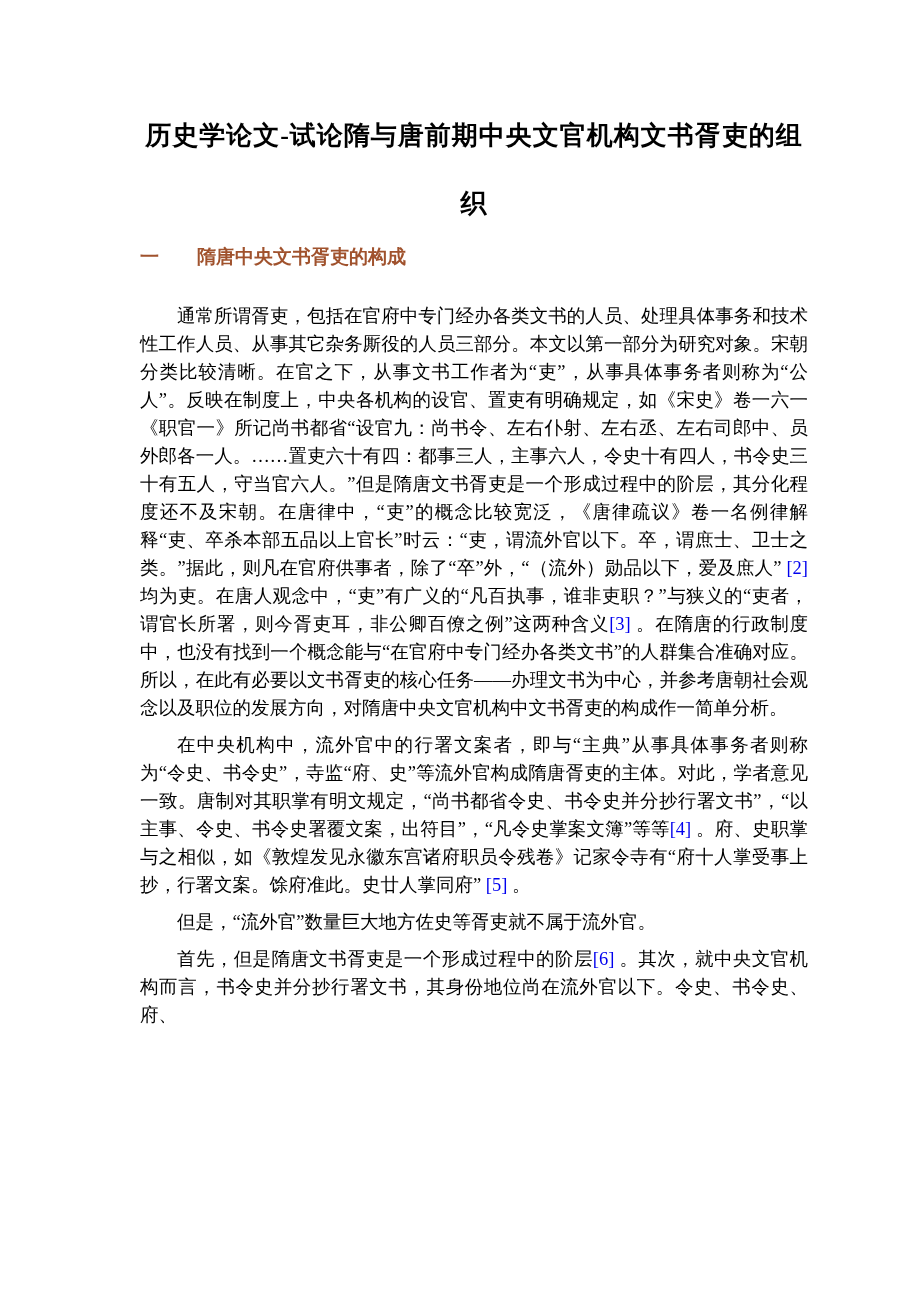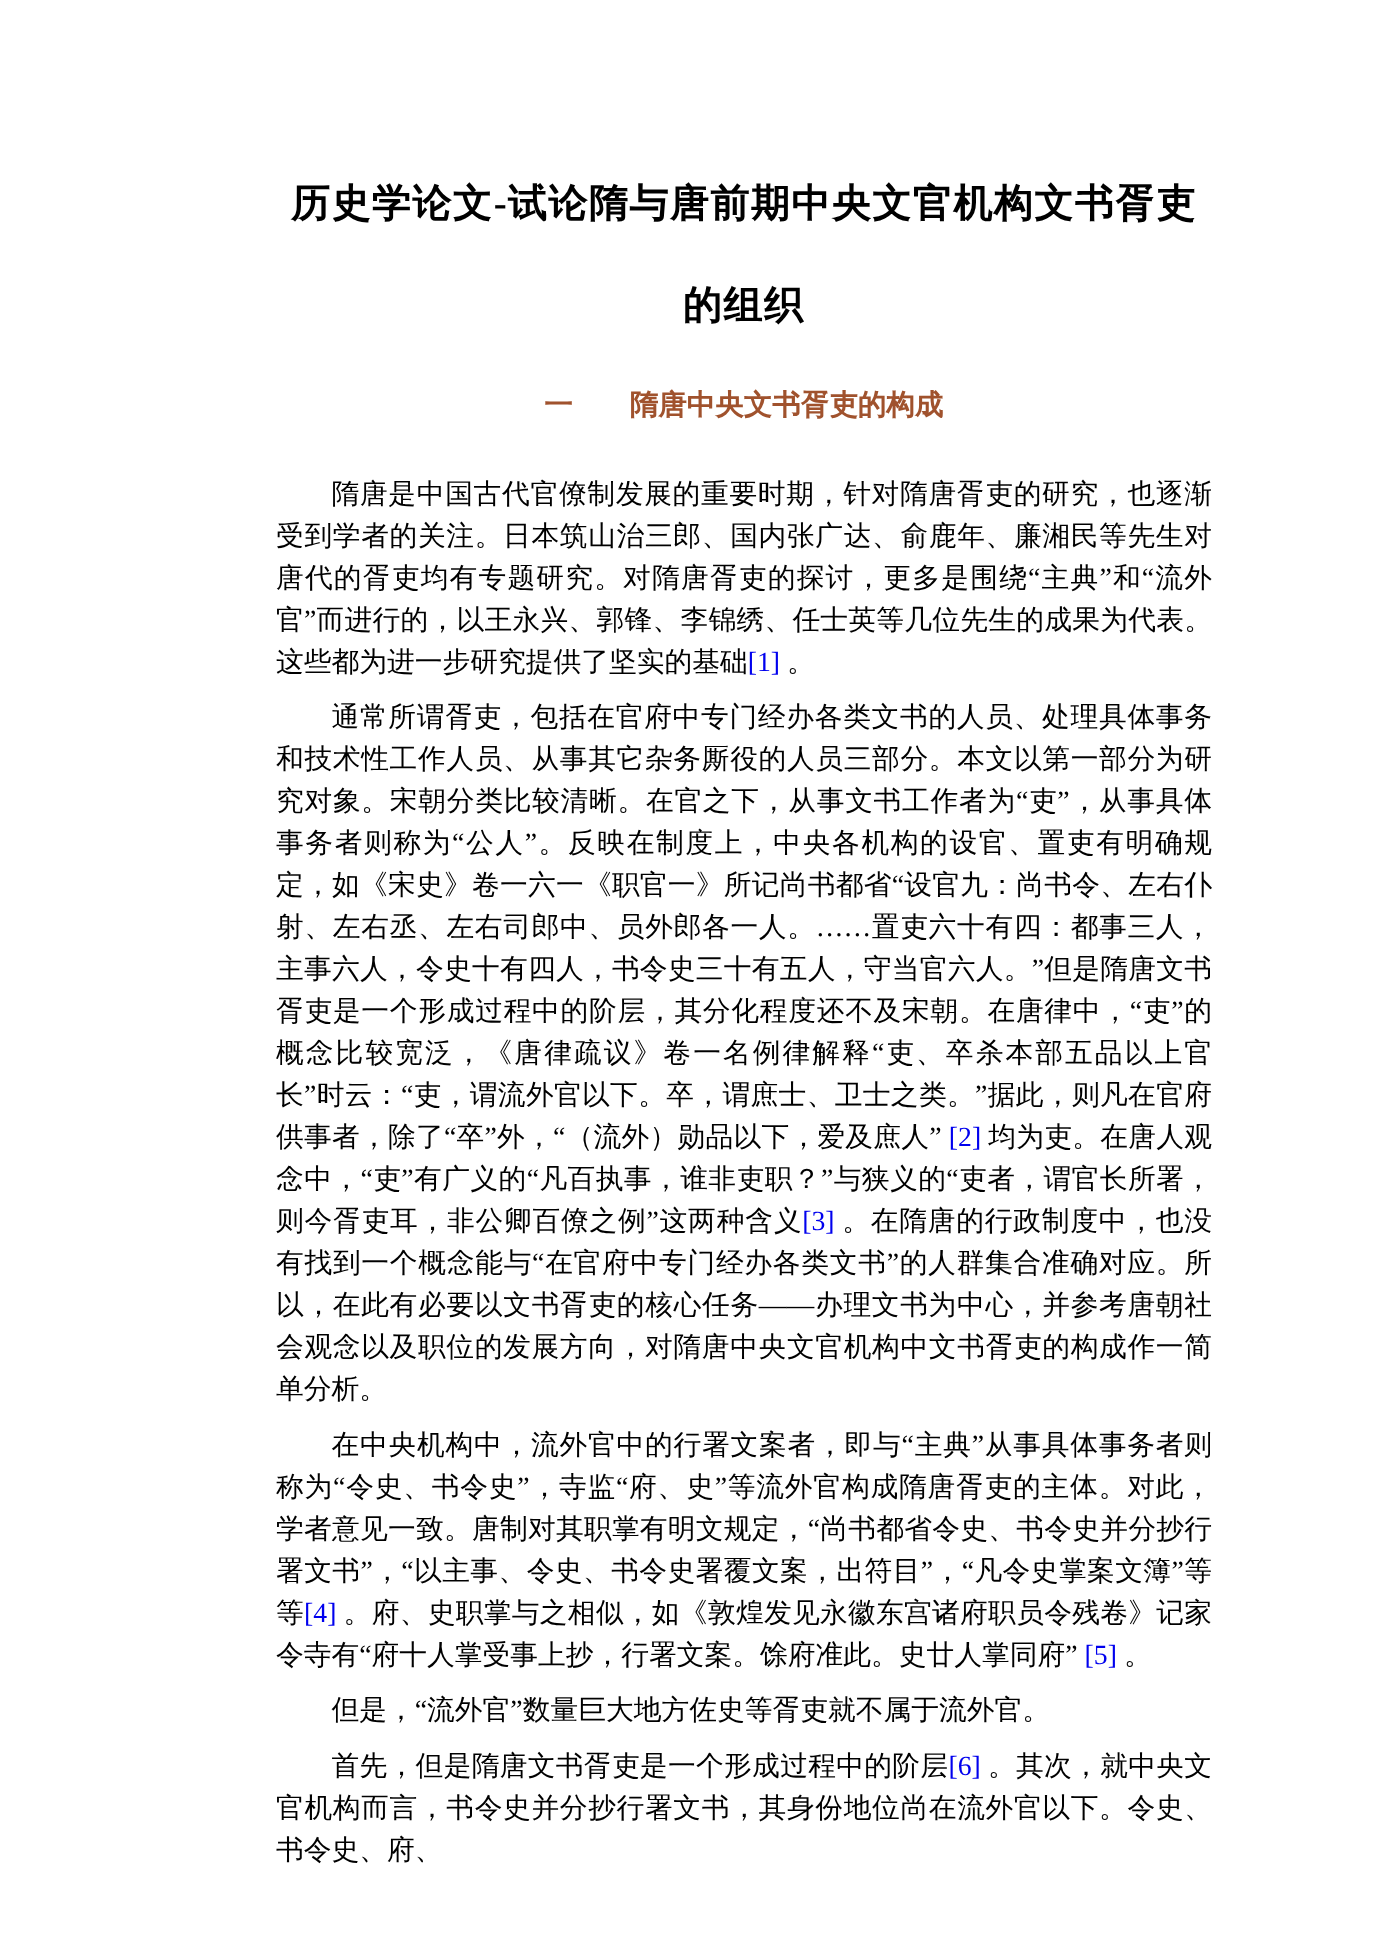--- a/index.html
+++ b/index.html
@@ -9,39 +9,37 @@
   }
   .page {
     position: relative;
     width: 920px;
     height: 1302px;
     background: #ffffff;
     overflow: hidden;
     font-family: "Liberation Serif", "DejaVu Serif", serif;
     color: #000000;
     box-sizing: border-box;
-    padding-left: 44px;
   }
   .content {
     padding: 102px 112px 0 140px; 
   }
   .doc-title {
     text-align: center;
     font-weight: bold;
     font-size: 26px;
     line-height: 68px;
     letter-spacing: 1px;
   }
   .section-heading {
-    text-align: center;
     font-weight: bold;
     font-size: 19px;
     line-height: 26px;
     color: #A0522D;
-    margin-top: 20px;
+    margin-top: 6px;
   }
   .body-text {
     margin-top: 32px;
     font-size: 18.5px;
     line-height: 28px;
     text-align: justify;
     text-justify: inter-character;
   }
   .para {
     margin: 0 0 9px 0;
@@ -59,21 +57,20 @@
   <div class="content">
 
     <div class="doc-title">
       <div>历史学论文-试论隋与唐前期中央文官机构文书胥吏的组织</div>
     </div>
 
     <div class="section-heading">一　　隋唐中央文书胥吏的构成</div>
 
     <div class="body-text">
 
-      <p class="para"><span>隋唐是中国古代官僚制发展的重要时期，针对隋唐胥吏的研究，也逐渐受到学者的关注。日本筑山治三郎、国内张广达、俞鹿年、廉湘民等先生对唐代的胥吏均有专题研究。对隋唐胥吏的探讨，更多是围绕“主典”和“流外官”而进行的，以王永兴、郭锋、李锦绣、任士英等几位先生的成果为代表。这些都为进一步研究提供了坚实的基础</span><span class="ref">[1]</span><span> 。</span></p>
 
       <p class="para"><span>通常所谓胥吏，包括在官府中专门经办各类文书的人员、处理具体事务和技术性工作人员、从事其它杂务厮役的人员三部分。本文以第一部分为研究对象。宋朝分类比较清晰。在官之下，从事文书工作者为“吏”，从事具体事务者则称为“公人”。反映在制度上，中央各机构的设官、置吏有明确规定，如《宋史》卷一六一《职官一》所记尚书都省“设官九：尚书令、左右仆射、左右丞、左右司郎中、员外郎各一人。……置吏六十有四：都事三人，主事六人，令史十有四人，书令史三十有五人，守当官六人。”但是隋唐文书胥吏是一个形成过程中的阶层，其分化程度还不及宋朝。在唐律中，“吏”的概念比较宽泛，《唐律疏议》卷一名例律解释“吏、卒杀本部五品以上官长”时云：“吏，谓流外官以下。卒，谓庶士、卫士之类。”据此，则凡在官府供事者，除了“卒”外，“（流外）勋品以下，爱及庶人” </span><span class="ref">[2]</span><span> 均为吏。在唐人观念中，“吏”有广义的“凡百执事，谁非吏职？”与狭义的“吏者，谓官长所署，则今胥吏耳，非公卿百僚之例”这两种含义</span><span class="ref">[3]</span><span> 。在隋唐的行政制度中，也没有找到一个概念能与“在官府中专门经办各类文书”的人群集合准确对应。所以，在此有必要以文书胥吏的核心任务——办理文书为中心，并参考唐朝社会观念以及职位的发展方向，对隋唐中央文官机构中文书胥吏的构成作一简单分析。</span></p>
 
       <p class="para"><span>在中央机构中，流外官中的行署文案者，即与“主典”从事具体事务者则称为“令史、书令史”，寺监“府、史”等流外官构成隋唐胥吏的主体。对此，学者意见一致。唐制对其职掌有明文规定，“尚书都省令史、书令史并分抄行署文书”，“以主事、令史、书令史署覆文案，出符目”，“凡令史掌案文簿”等等</span><span class="ref">[4]</span><span> 。府、史职掌与之相似，如《敦煌发见永徽东宫诸府职员令残卷》记家令寺有“府十人掌受事上抄，行署文案。馀府准此。史廿人掌同府” </span><span class="ref">[5]</span><span> 。</span></p>
 
       <p class="para"><span>但是，“流外官”数量巨大地方佐史等胥吏就不属于流外官。</span></p>
 
       <p class="para"><span>首先，但是隋唐文书胥吏是一个形成过程中的阶层</span><span class="ref">[6]</span><span> 。其次，就中央文官机构而言，书令史并分抄行署文书，其身份地位尚在流外官以下。令史、书令史、府、</span></p>
 
     </div>

